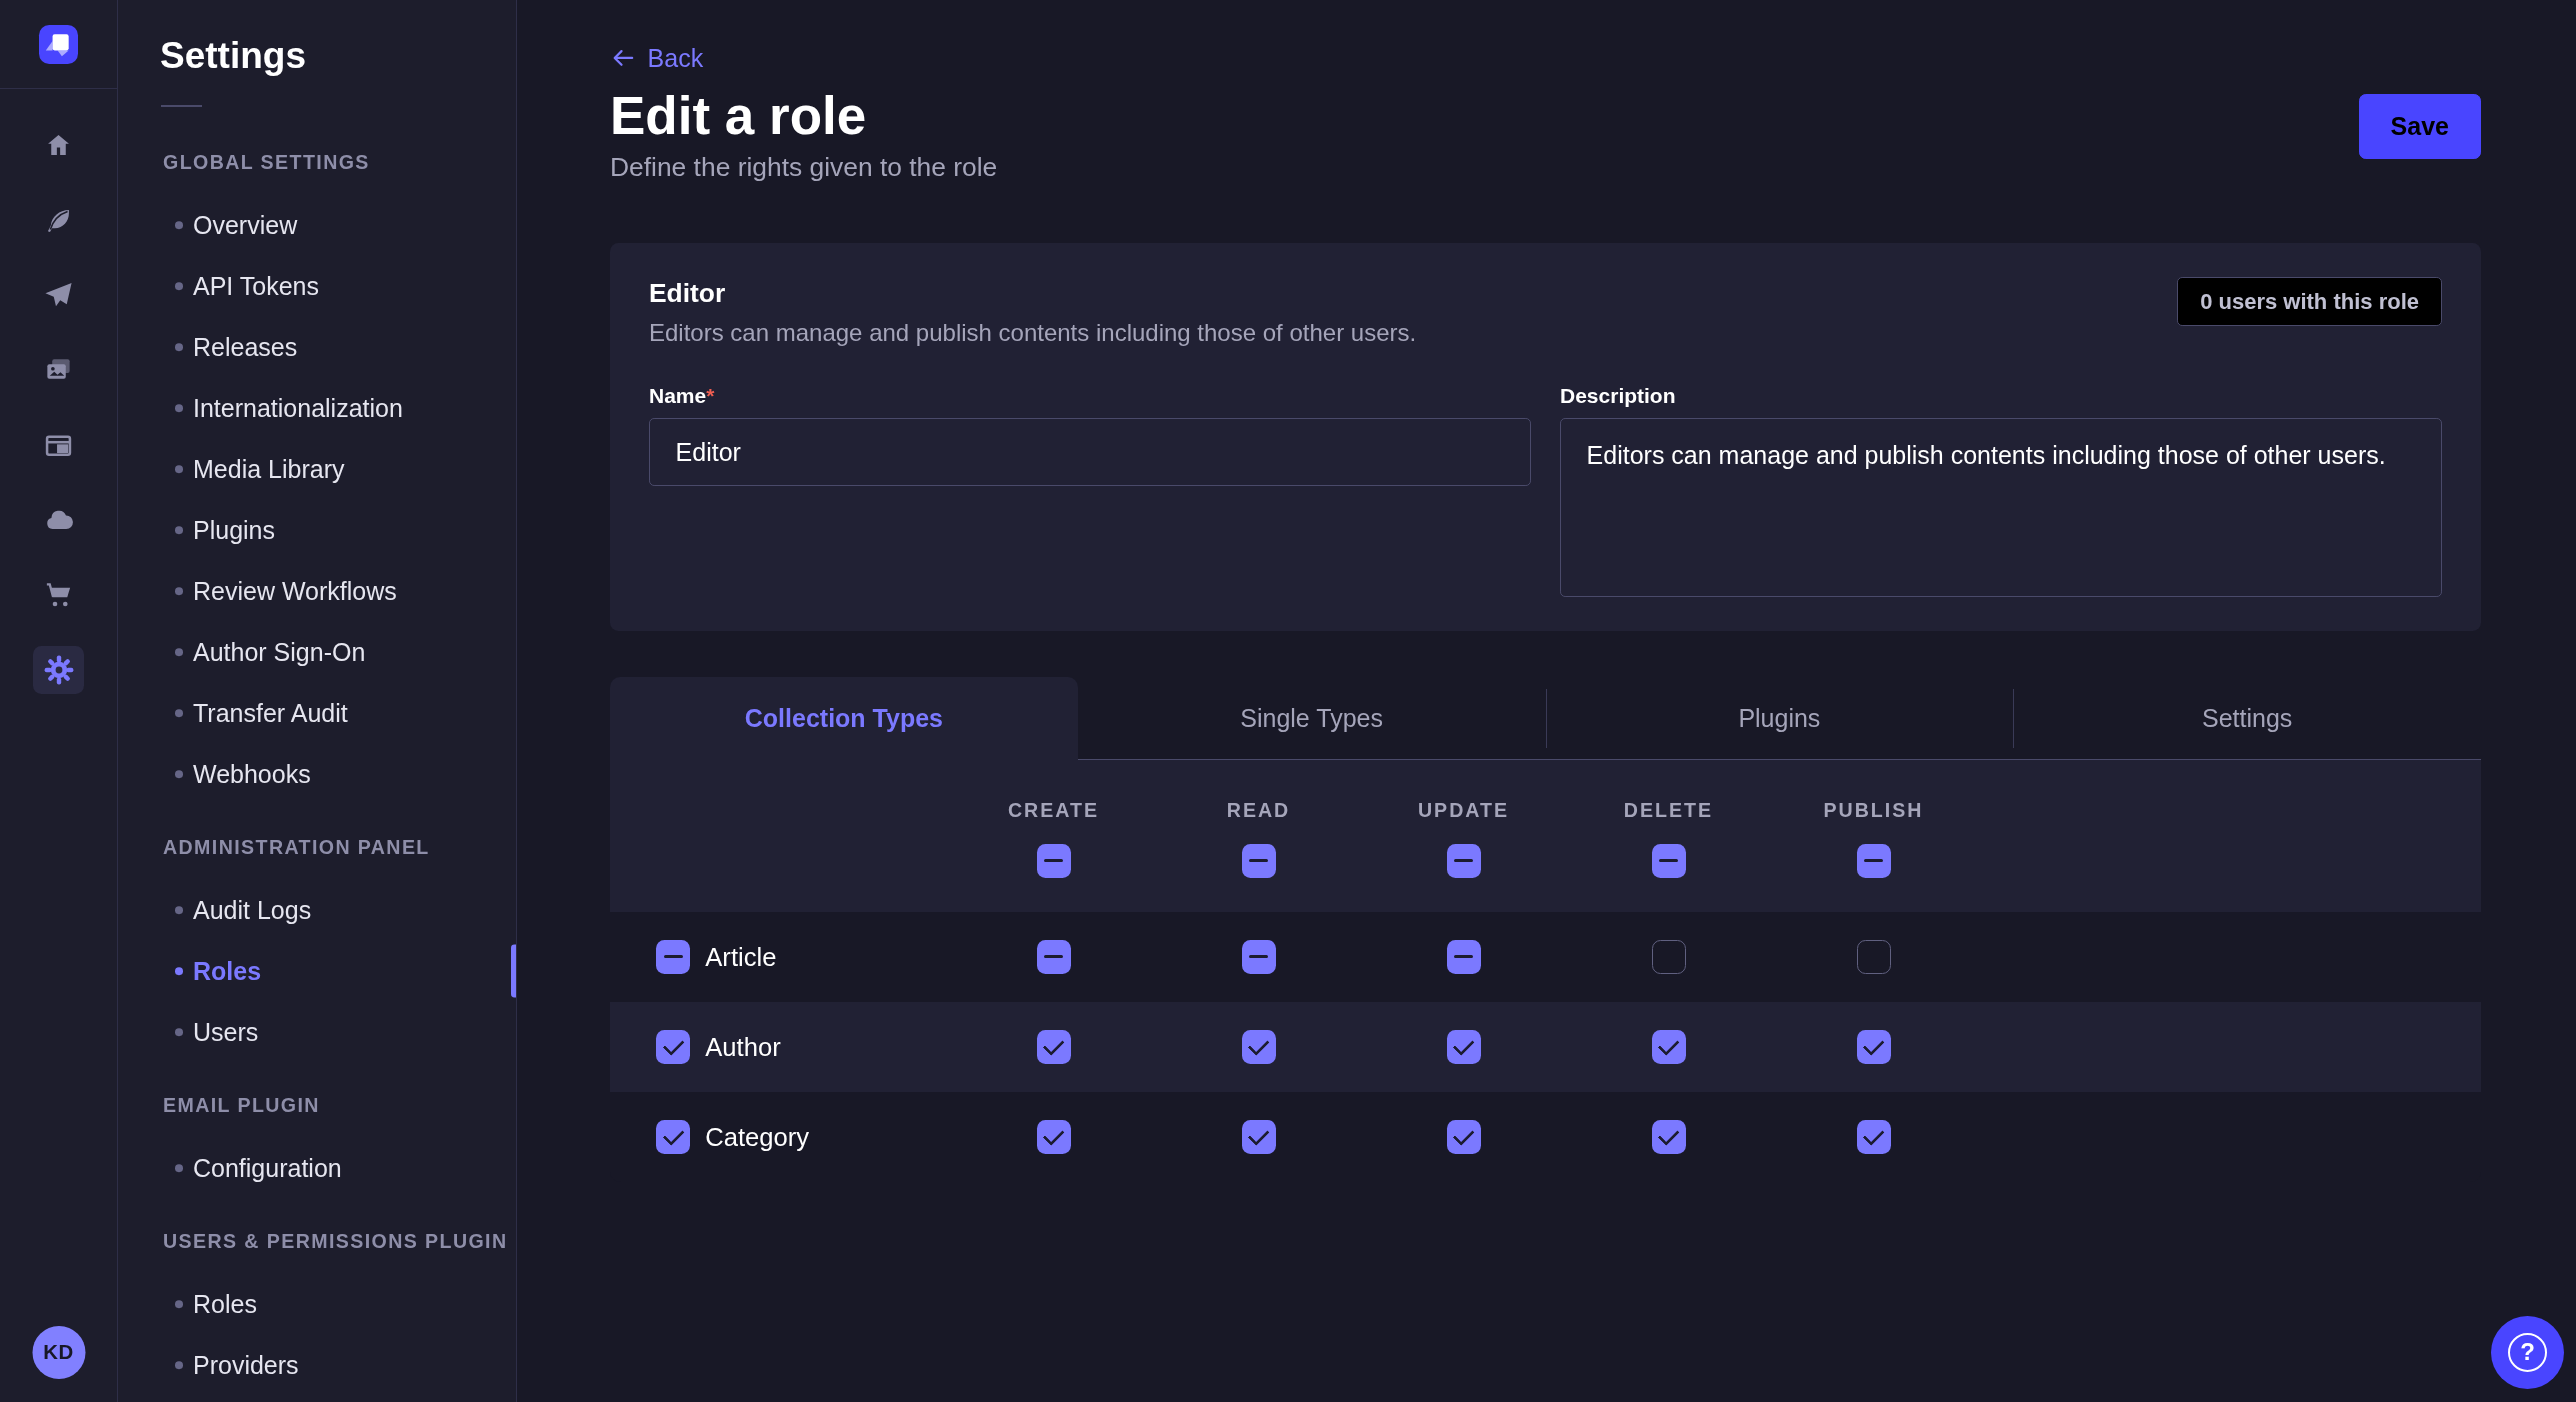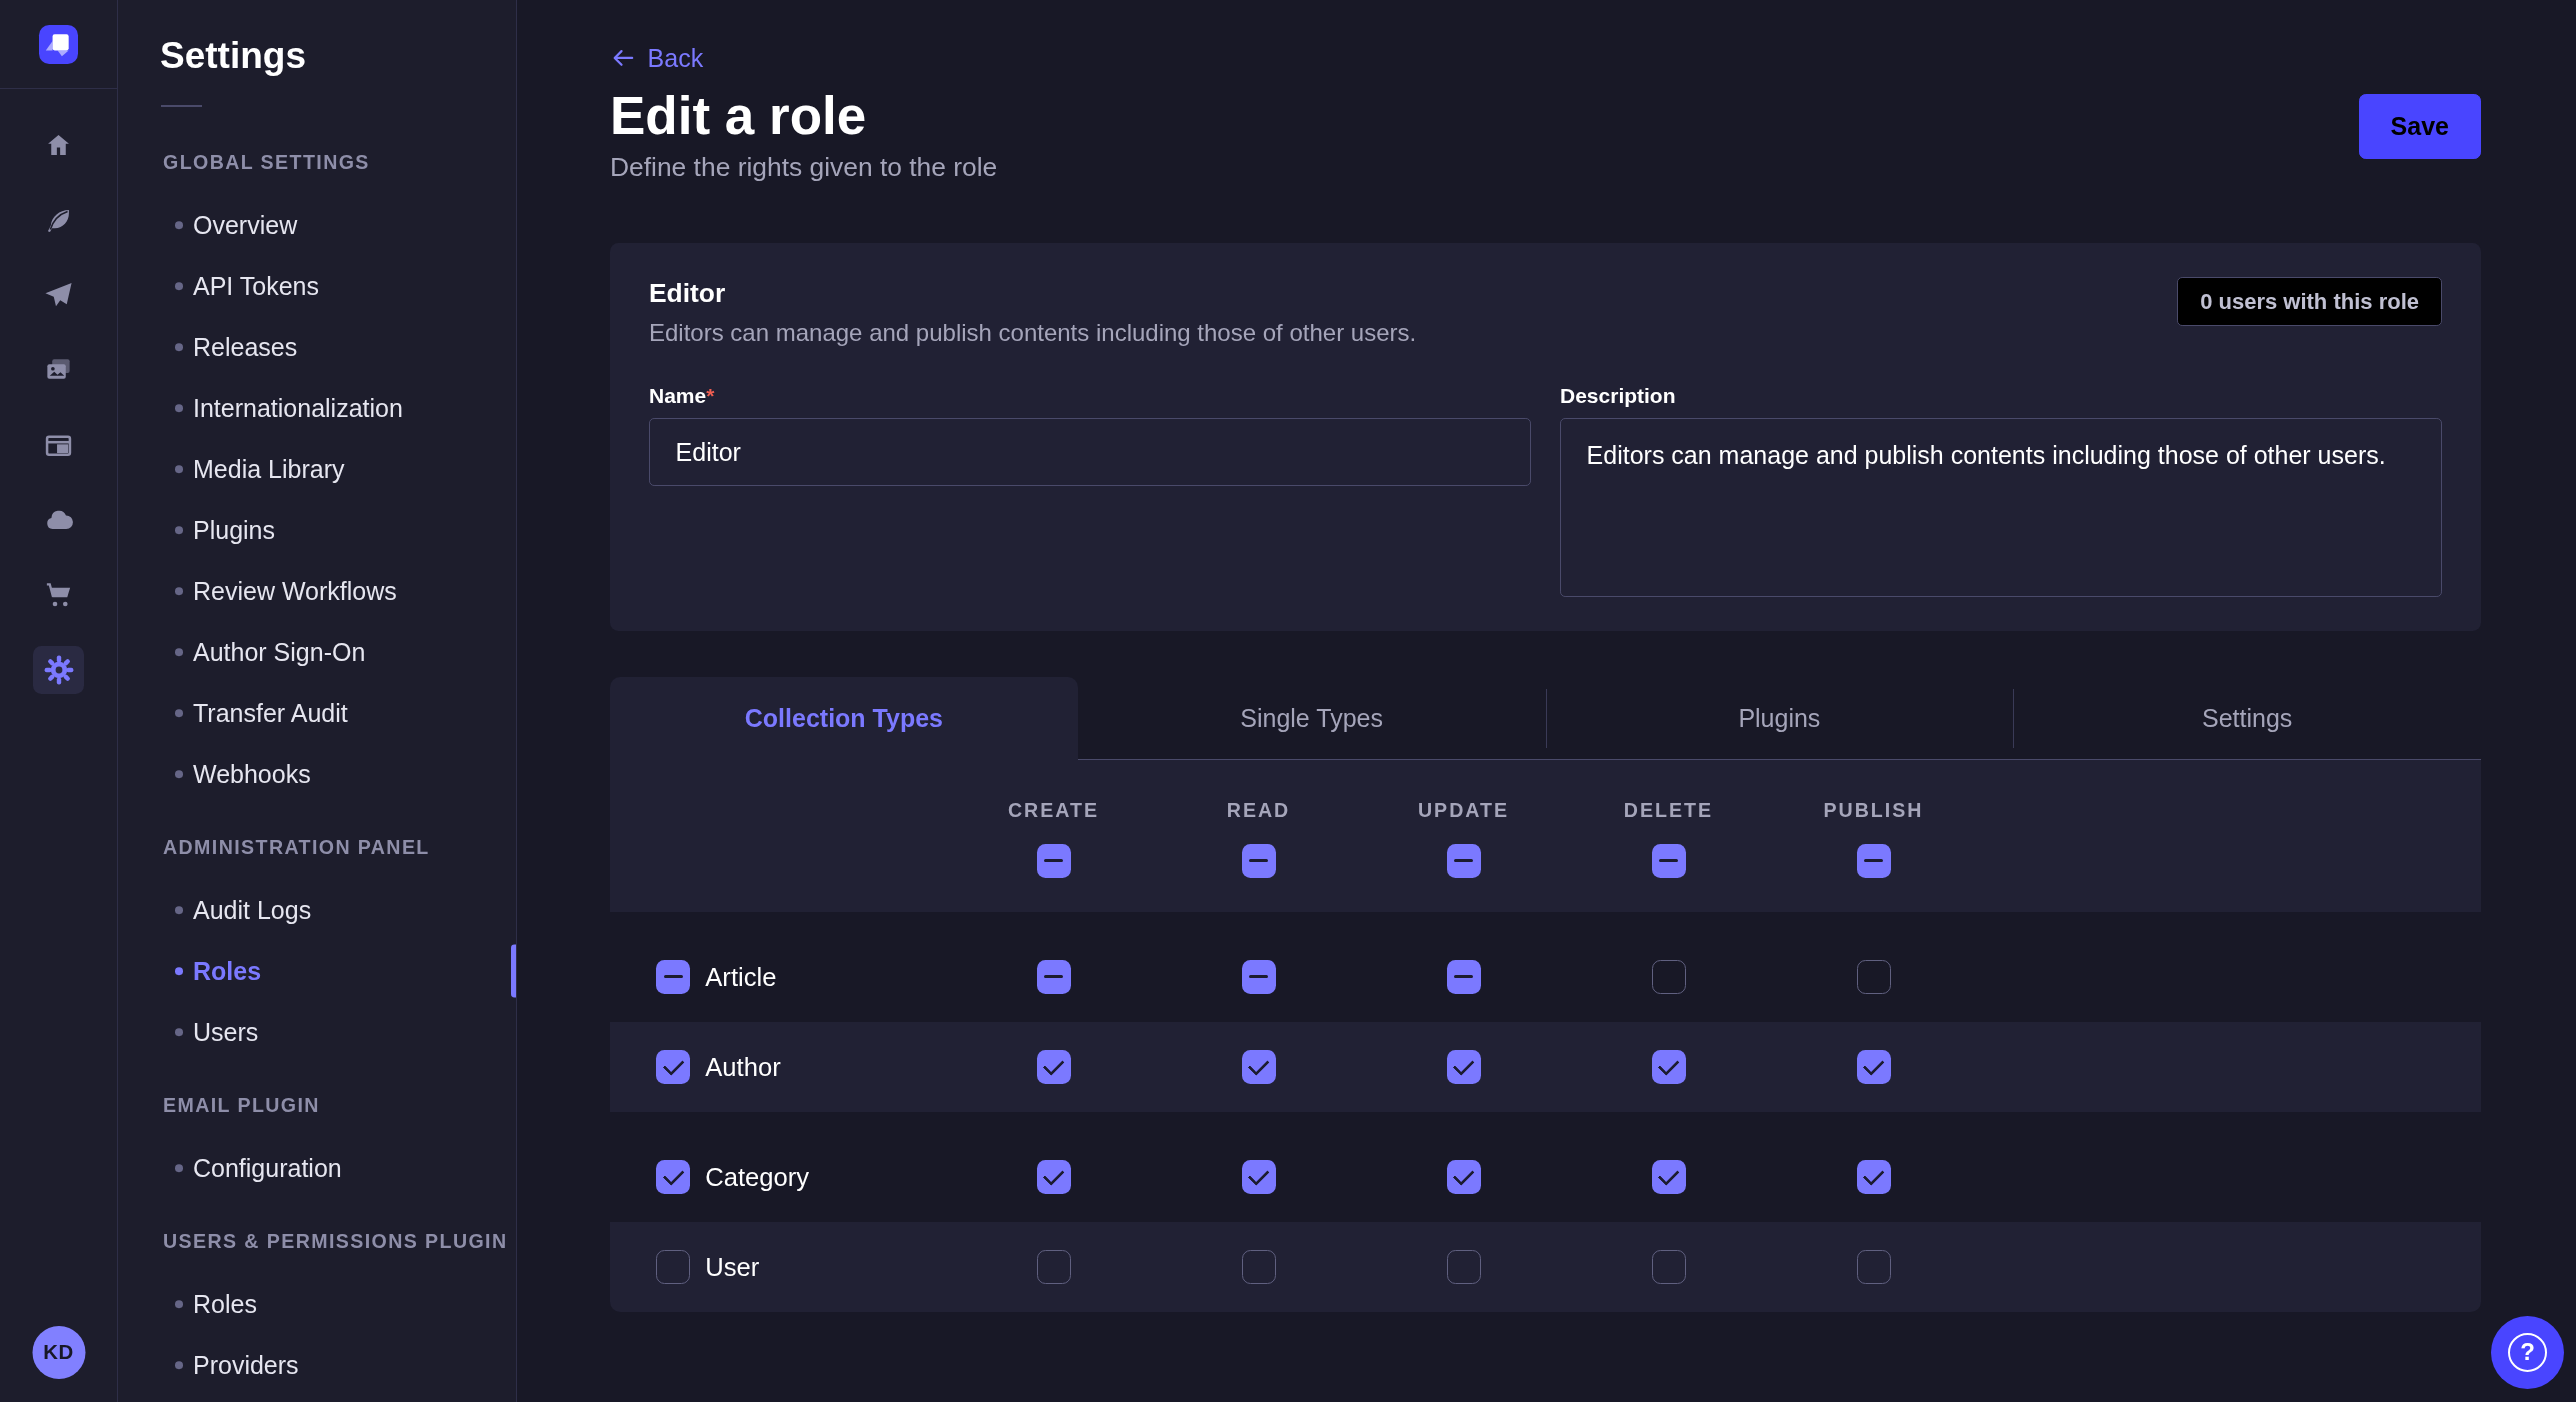--- a/index.html
+++ b/index.html
@@ -118,21 +118,21 @@
   }
   .tab.sep-left::before {
     content: ""; position: absolute; left: 0; top: 14%; height: 72%; width: 0.9px; background: #3a3a57;
   }
   .perm-table { border-radius: 0 0 10.2px 10.2px; overflow: hidden; }
   .pgrid { display: grid; grid-template-columns: 341px 205px 205px 205px 205px 205px 1fr; }
   .perm-thead { background: #212134; padding: 39px 0 34px 0; }
   .perm-thead .colcell { display: flex; flex-direction: column; align-items: center; gap: 22px; }
   .col-label { font-size: 19.6px; font-weight: bold; letter-spacing: 2px; color: #a5a5ba; text-transform: uppercase; }
   .perm-row { height: 90px; align-items: center; }
-  .perm-row.dark { background: #181826; margin-top: 20px; }
+  .perm-row.dark { background: #181826; }
   .perm-row.light { background: #212134; }
   .rowhead { display: flex; align-items: center; gap: 15.3px; padding-left: 46px; }
   .row-label { font-size: 25.6px; color: #ffffff; }
   .cellcb { display: flex; justify-content: center; }
 
   
   .cb { position: relative; width: 34px; height: 34px; border-radius: 8.5px; cursor: pointer; flex: 0 0 auto; }
   .cb.unchecked { border: 1.7px solid #606080; background: transparent; }
   .cb.checked, .cb.indeterminate { background: #7b79ff; }
   .cb.checked::after {
@@ -452,42 +452,20 @@
                 <div class="cb checked"></div>
               </div>
               <div class="cellcb">
                 <div class="cb checked"></div>
               </div>
               <div class="cellcb">
                 <div class="cb checked"></div>
               </div>
               <div></div>
             </div>
-            <div class="perm-row pgrid light">
-              <div class="rowhead">
-                <div class="cb unchecked"></div>
-                <span class="row-label">User</span>
-              </div>
-              <div class="cellcb">
-                <div class="cb unchecked"></div>
-              </div>
-              <div class="cellcb">
-                <div class="cb unchecked"></div>
-              </div>
-              <div class="cellcb">
-                <div class="cb unchecked"></div>
-              </div>
-              <div class="cellcb">
-                <div class="cb unchecked"></div>
-              </div>
-              <div class="cellcb">
-                <div class="cb unchecked"></div>
-              </div>
-              <div></div>
-            </div>
           </div>
       </div>
     </section>
   </main>
 
   <div class="help-btn">
     <div class="help-ring">?</div>
   </div>
 </div>
 

